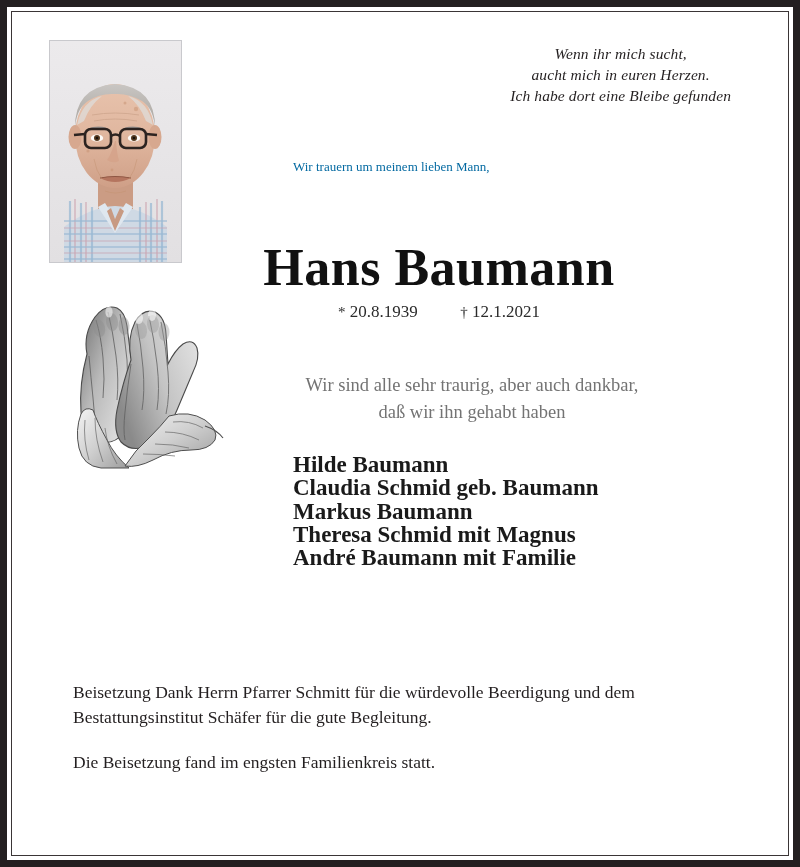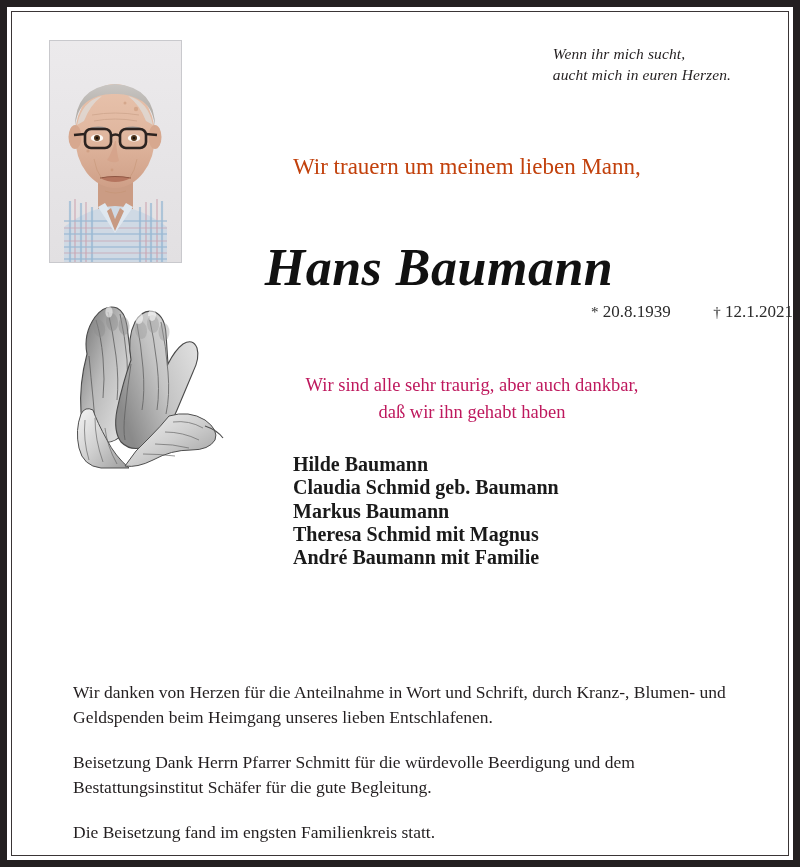--- a/index.html
+++ b/index.html
@@ -56,86 +56,85 @@
     width: 160px;
     height: 176px;
   }
   .hands svg { display: block; width: 100%; height: 100%; }
 
   
   .poem {
     position: absolute;
     right: 62px;
     top: 36px;
-    text-align: left;
+    text-align: center;
     font-style: italic;
     font-size: 15.5px;
     line-height: 21px;
     color: #231f20;
     letter-spacing: .1px;
   }
 
   
   .intro {
     position: absolute;
     left: 286px;
     top: 146px;
-    font-size: 23px;
+    font-size: 13px;
     line-height: 27px;
-    color: #c2410c;
+    color: #0369a1;
   }
 
   
   .deceased-name {
     position: absolute;
     left: 0;
     right: 0;
     top: 232px;
     text-align: center;
     font-size: 52px;
     font-weight: bold;
     letter-spacing: .5px;
     color: #111111;
     line-height: 58px;
     padding-left: 78px;
-    font-style: italic;
   }
 
   
   .dates {
     position: absolute;
     left: 0;
     right: 0;
     top: 295px;
-    text-align: right;
+    text-align: center;
     font-size: 17px;
     color: #2b2b2b;
     padding-left: 78px;
   }
   .dates .date-gap { display: inline-block; width: 34px; }
   .dates .sym { font-size: 15px; }
 
   
   .gratitude {
     position: absolute;
     left: 250px;
     top: 365px;
     width: 430px;
     text-align: center;
     font-size: 18.5px;
     line-height: 27px;
-    color: #be185d;
+    color: #737373;
   }
 
   
   .family {
     position: absolute;
     left: 286px;
     top: 446px;
-    font-size: 20px;
+    font-size: 23px;
     font-weight: bold;
     line-height: 23.3px;
     color: #1a1a1a;
   }
   .family div { white-space: nowrap; }
 
   
   .closing {
     position: absolute;
     left: 66px;
@@ -336,20 +335,21 @@
           <path d="M78 156 Q94 156 110 158"></path>
         </g>
 
         <path d="M140 128 Q152 132 158 140" stroke="#4f4f4f" stroke-width="1.2" fill="none"></path>
       </svg>
     </div>
 
     <div class="poem">
       <div>Wenn ihr mich sucht,</div>
       <div>aucht mich in euren Herzen.</div>
+      <div>Ich habe dort eine Bleibe gefunden</div>
     </div>
 
     <div class="intro">
       <div>Wir trauern um meinem lieben Mann,</div>
     </div>
 
     <div class="deceased-name">Hans Baumann</div>
 
     <div class="dates">
       <span class="sym">*</span>
@@ -366,19 +366,18 @@
 
     <div class="family">
       <div>Hilde Baumann</div>
       <div>Claudia Schmid geb. Baumann</div>
       <div>Markus Baumann</div>
       <div>Theresa Schmid mit Magnus</div>
       <div>André Baumann mit Familie</div>
     </div>
 
     <div class="closing">
-      <p>Wir danken von Herzen für die Anteilnahme in Wort und Schrift, durch Kranz-, Blumen- und Geldspenden beim Heimgang unseres lieben Entschlafenen.</p>
       <p>Beisetzung Dank Herrn Pfarrer Schmitt für die würdevolle Beerdigung und dem Bestattungsinstitut Schäfer für die gute Begleitung.</p>
       <p>Die Beisetzung fand im engsten Familienkreis statt.</p>
     </div>
 
   </div>
 </div>
 
 </body></html>

